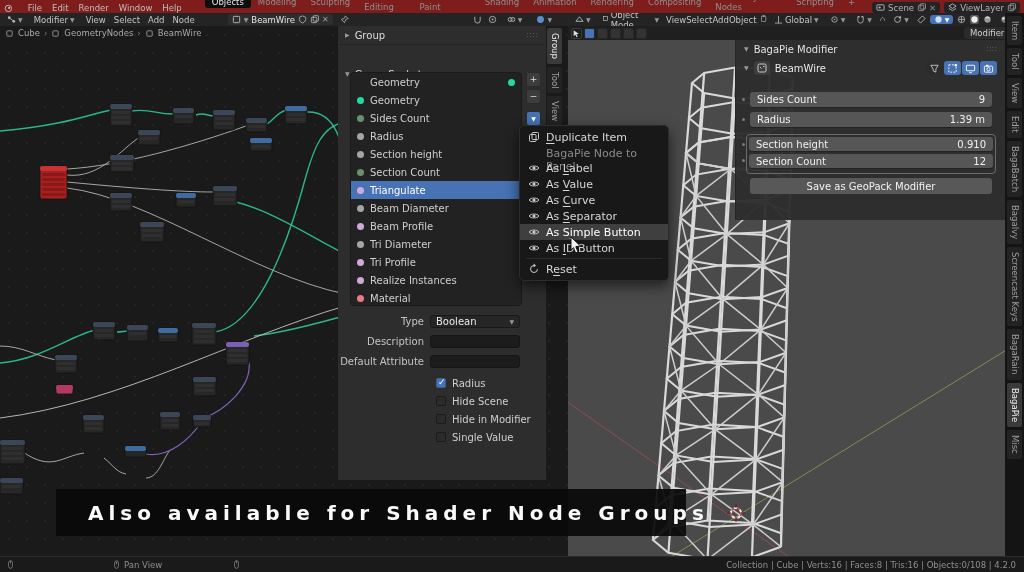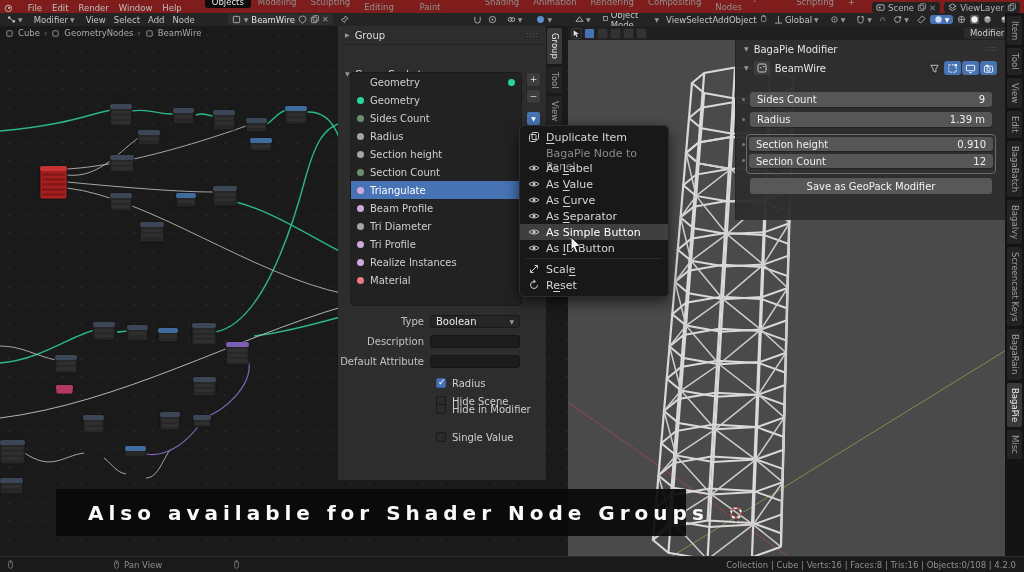--- a/index.html
+++ b/index.html
@@ -440,20 +440,24 @@
           </div>
           <div class="sock-row">
             <span class="sock-dot" style="background: rgb(108, 143, 112);"></span>
             <span>Section Count</span>
           </div>
           <div class="sock-row sel">
             <span class="sock-dot" style="background: rgb(207, 169, 220);"></span>
             <span>Triangulate</span>
           </div>
           <div class="sock-row">
+            <span class="sock-dot" style="background: rgb(165, 165, 165);"></span>
+            <span>Beam Diameter</span>
+          </div>
+          <div class="sock-row">
             <span class="sock-dot" style="background: rgb(207, 169, 220);"></span>
             <span>Beam Profile</span>
           </div>
           <div class="sock-row">
             <span class="sock-dot" style="background: rgb(165, 165, 165);"></span>
             <span>Tri Diameter</span>
           </div>
           <div class="sock-row">
             <span class="sock-dot" style="background: rgb(207, 169, 220);"></span>
             <span>Tri Profile</span>
@@ -496,21 +500,21 @@
       </div>
       <div id="prop-checks">
           <div class="chk-row" style="top: 350px;">
             <span class="cb checked"></span>
             <span>Radius</span>
           </div>
           <div class="chk-row" style="top: 368px;">
             <span class="cb"></span>
             <span>Hide Scene</span>
           </div>
-          <div class="chk-row" style="top: 376px;">
+          <div class="chk-row" style="top: 386px;">
             <span class="cb"></span>
             <span>Hide in Modifier</span>
           </div>
           <div class="chk-row" style="top: 404px;">
             <span class="cb"></span>
             <span>Single Value</span>
           </div>
         </div>
     </aside>
 
@@ -898,28 +902,20 @@
             <path d="M1 6 C3 3.4 9 3.4 11 6 C9 8.6 3 8.6 1 6 Z" fill="none" stroke="#c9c9c9"></path>
             <circle cx="6" cy="6" r="1.6" fill="#c9c9c9"></circle>
           </svg>
         </span>
         <span>As <span class="key">I</span>D Button</span>
       </div>
       <div class="ctx-div"></div>
       <div class="ctx-item">
         <span class="ctx-ic">
           <svg viewBox="0 0 12 12">
-            <path d="M2.5 9.5 L9.5 2.5 M2.5 9.5 v-3 M2.5 9.5 h3 M9.5 2.5 v3 M9.5 2.5 h-3" stroke="#c9c9c9" fill="none"></path>
-          </svg>
-        </span>
-        <span>Scal<span class="key">e</span></span>
-      </div>
-      <div class="ctx-item">
-        <span class="ctx-ic">
-          <svg viewBox="0 0 12 12">
             <path d="M9.5 6 A3.5 3.5 0 1 1 6 2.5" fill="none" stroke="#c9c9c9"></path>
             <path d="M5.6 0.6 L8 2.5 L5.6 4.4 Z" fill="#c9c9c9"></path>
           </svg>
         </span>
         <span>R<span class="key">e</span>set</span>
       </div>
     </div>
   <div class="cursor">
     <svg width="14" height="20" viewBox="0 0 14 20">
         <path d="M2 1 L11.5 10 L6.8 10.6 L9 16 L6.6 17 L4.5 11.6 L2 14 Z" fill="#f2f2f2" stroke="#111" stroke-width="1"></path>

